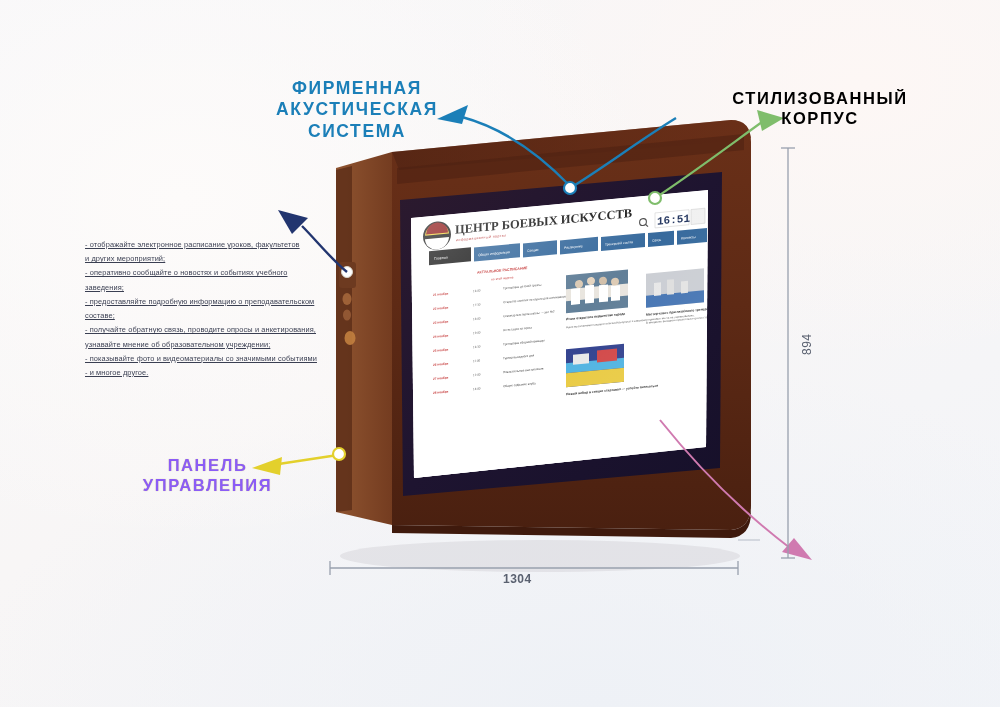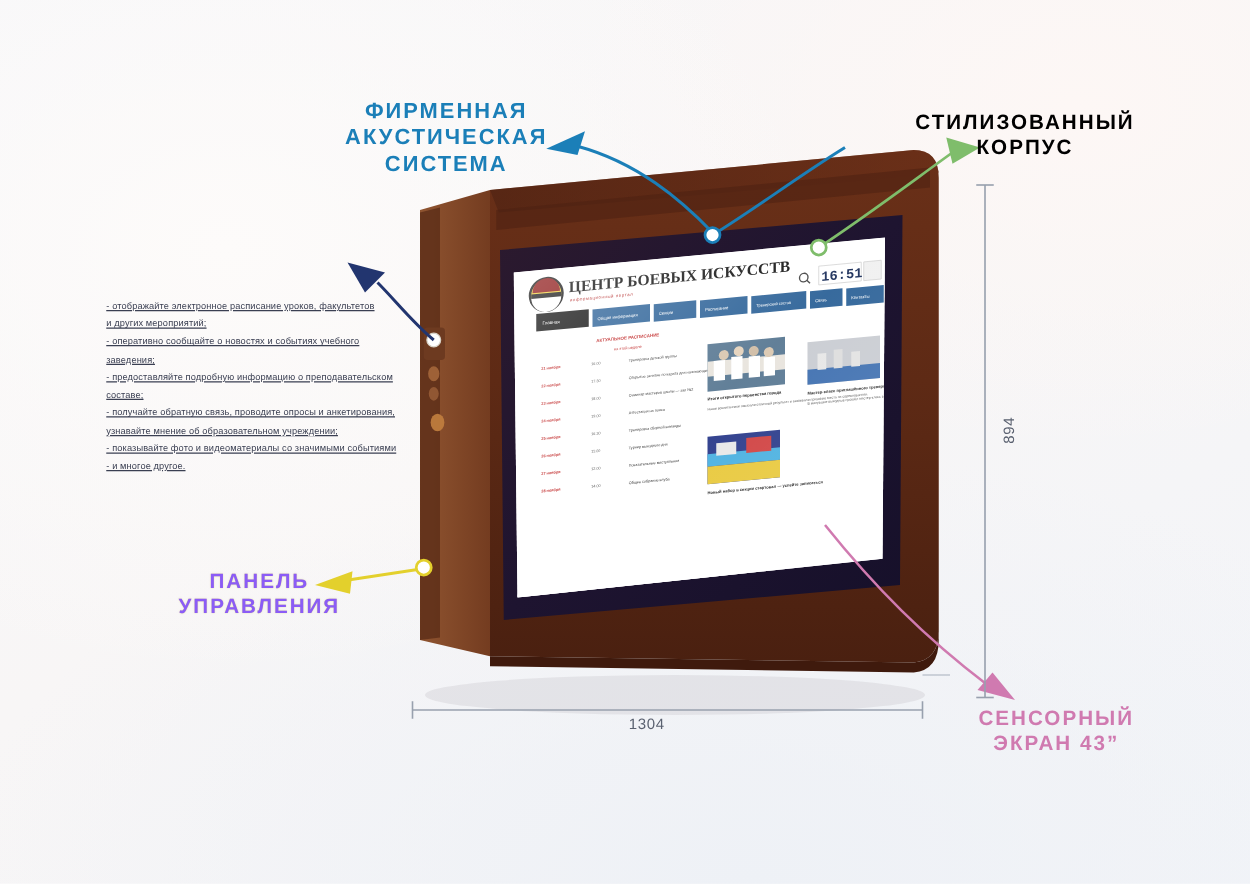--- a/index.html
+++ b/index.html
@@ -24,21 +24,21 @@
            text-shadow:0 0 1px rgba(190,170,20,.5);}
   #c-touch{left:740px;top:565px;width:210px;text-align:center;color:#d07ab0;font-size:16.5px;}
 
   
   #bodycopy{position:absolute;left:85px;top:238px;width:252px;color:#3a3f52;
             font-size:7.4px;line-height:1.92;letter-spacing:.1px;}
   #bodycopy div{white-space:nowrap;text-decoration:underline;}
 
   
   .dimtext{position:absolute;color:#5a6170;font-size:12px;letter-spacing:.5px;}
-  #dim-w-text{left:503px;top:572px;}
+  #dim-w-text{left:503px;top:572px;font-weight:bold;}
   #dim-h-text{left:800px;top:355px;transform:rotate(-90deg);transform-origin:left top;}
 </style>
 </head>
 <body>
 
 <div class="stage">
 
   <svg class="abs" style="left:0;top:0;" width="1000" height="707" viewBox="0 0 1000 707">
     <defs>
       <linearGradient id="gFace" x1="0" y1="0" x2="1" y2="0.3">
@@ -283,24 +283,20 @@
     <div>СТИЛИЗОВАННЫЙ</div>
     <div>КОРПУС</div>
   </div>
 
 
   <div class="callout" id="c-panel">
     <div>ПАНЕЛЬ</div>
     <div>УПРАВЛЕНИЯ</div>
   </div>
 
-  <div class="callout" id="c-touch">
-    <div>СЕНСОРНЫЙ</div>
-    <div>ЭКРАН 43”</div>
-  </div>
 
   <div id="bodycopy">
     <div>- отображайте электронное расписание уроков, факультетов</div>
     <div>и других мероприятий;</div>
     <div>- оперативно сообщайте о новостях и событиях учебного</div>
     <div>заведения;</div>
     <div>- предоставляйте подробную информацию о преподавательском</div>
     <div>составе;</div>
     <div>- получайте обратную связь, проводите опросы и анкетирования,</div>
     <div>узнавайте мнение об образовательном учреждении;</div>

